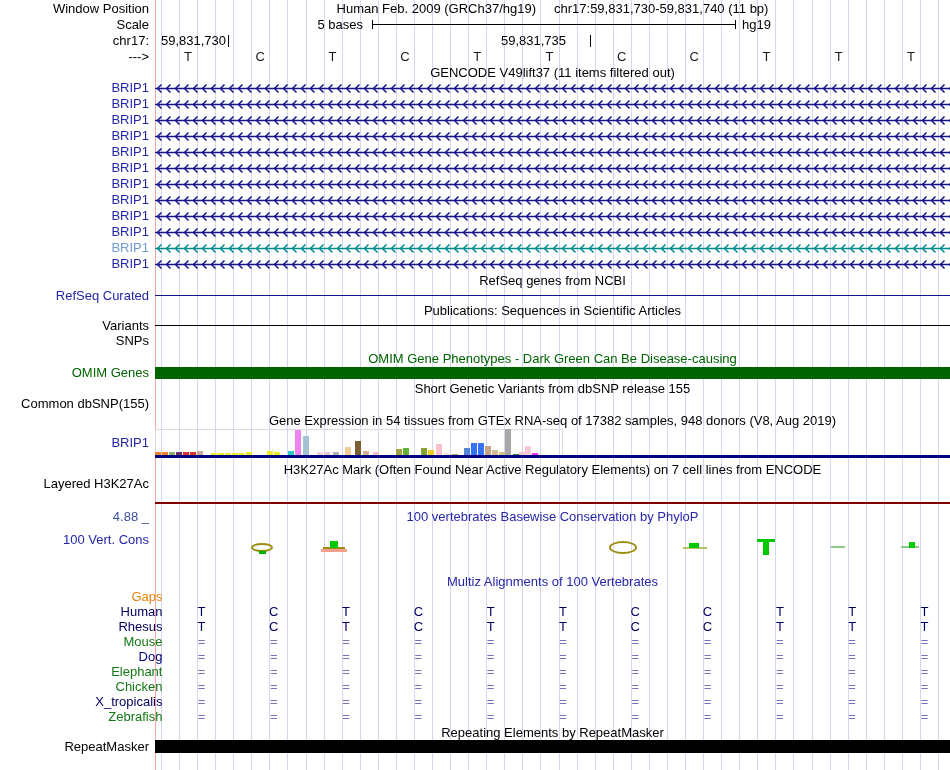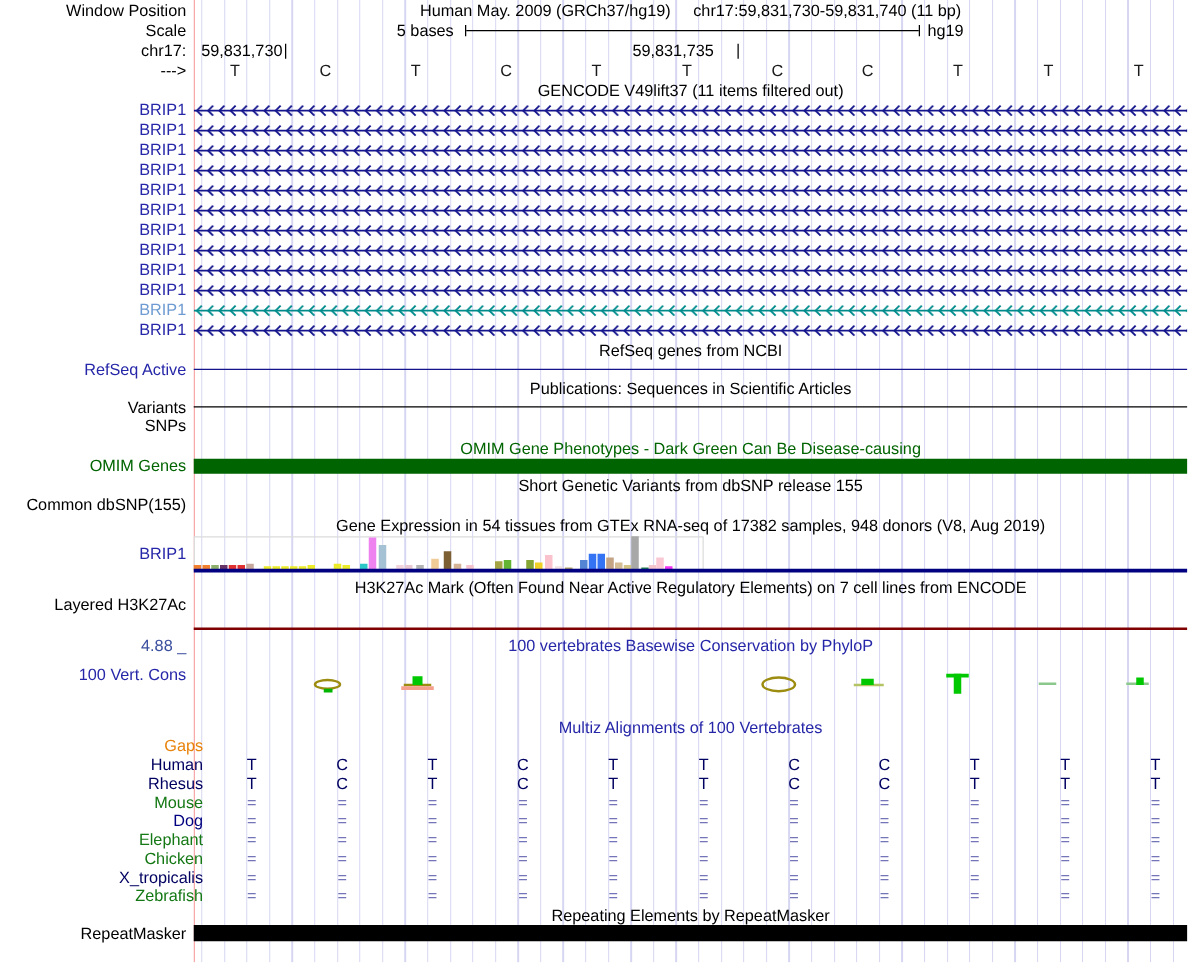--- a/index.html
+++ b/index.html
@@ -45,42 +45,42 @@
       </pattern>
     </defs>
   </svg>
 
   <div class="gridbg"></div>
 
   <div class="row h15" style="top:1px">
     <div class="lbl">Window Position</div>
     <div class="trk">
       <div class="ctitle">
-        <span>Human May. 2009 (GRCh37/hg19)</span><span style="display:inline-block;width:18px"></span><span>chr17:59,831,730-59,831,740 (11 bp)</span>
+        <span>Human Feb. 2009 (GRCh37/hg19)</span><span style="display:inline-block;width:18px"></span><span>chr17:59,831,730-59,831,740 (11 bp)</span>
       </div>
     </div>
   </div>
 
   <div class="row h16" style="top:17px">
     <div class="lbl">Scale</div>
     <div class="trk">
       <span style="position:absolute;left:0;width:208px;text-align:right">5 bases</span>
       <div style="position:absolute;left:217px;width:362px;top:3px;height:9px;border-left:1px solid #000;border-right:1px solid #000">
         <div style="position:absolute;top:4px;left:0;width:100%;height:1px;background:#000"></div>
       </div>
       <span style="position:absolute;left:587px">hg19</span>
     </div>
   </div>
 
   <div class="row h16" style="top:33px">
     <div class="lbl">chr17:</div>
     <div class="trk">
       <span style="position:absolute;left:0;width:71px;text-align:right">59,831,730</span>
       <span class="tick" style="left:73px;top:2px;height:12px"></span>
-      <span style="position:absolute;left:334px;width:99px;text-align:center">59,831,735</span>
+      <span style="position:absolute;left:346px;width:99px;text-align:left">59,831,735</span>
       <span class="tick" style="left:435px;top:2px;height:12px"></span>
     </div>
   </div>
 
   <div class="row h16" style="top:49px">
     <div class="lbl">---&gt;</div>
     <div class="trk">
         <span class="base" style="left: 33px; color: rgb(26, 26, 26);">T</span>
         <span class="base" style="left: 105.3px; color: rgb(26, 26, 26);">C</span>
         <span class="base" style="left: 177.6px; color: rgb(26, 26, 26);">T</span>
@@ -188,21 +188,21 @@
       </div>
     </div>
 
   <div class="row h15" style="top:273px">
     <div class="lbl"></div>
     <div class="trk">
         <div class="ctitle">RefSeq genes from NCBI</div>
       </div>
   </div>
   <div class="row h16" style="top:288px">
-    <div class="lbl navylbl">RefSeq Active</div>
+    <div class="lbl navylbl">RefSeq Curated</div>
     <div class="trk">
       <div class="hline" style="top:7px;height:1px;background:#14148c"></div>
     </div>
   </div>
 
   <div class="row h15" style="top:303px">
     <div class="lbl"></div>
     <div class="trk">
         <div class="ctitle">Publications: Sequences in Scientific Articles</div>
       </div>

